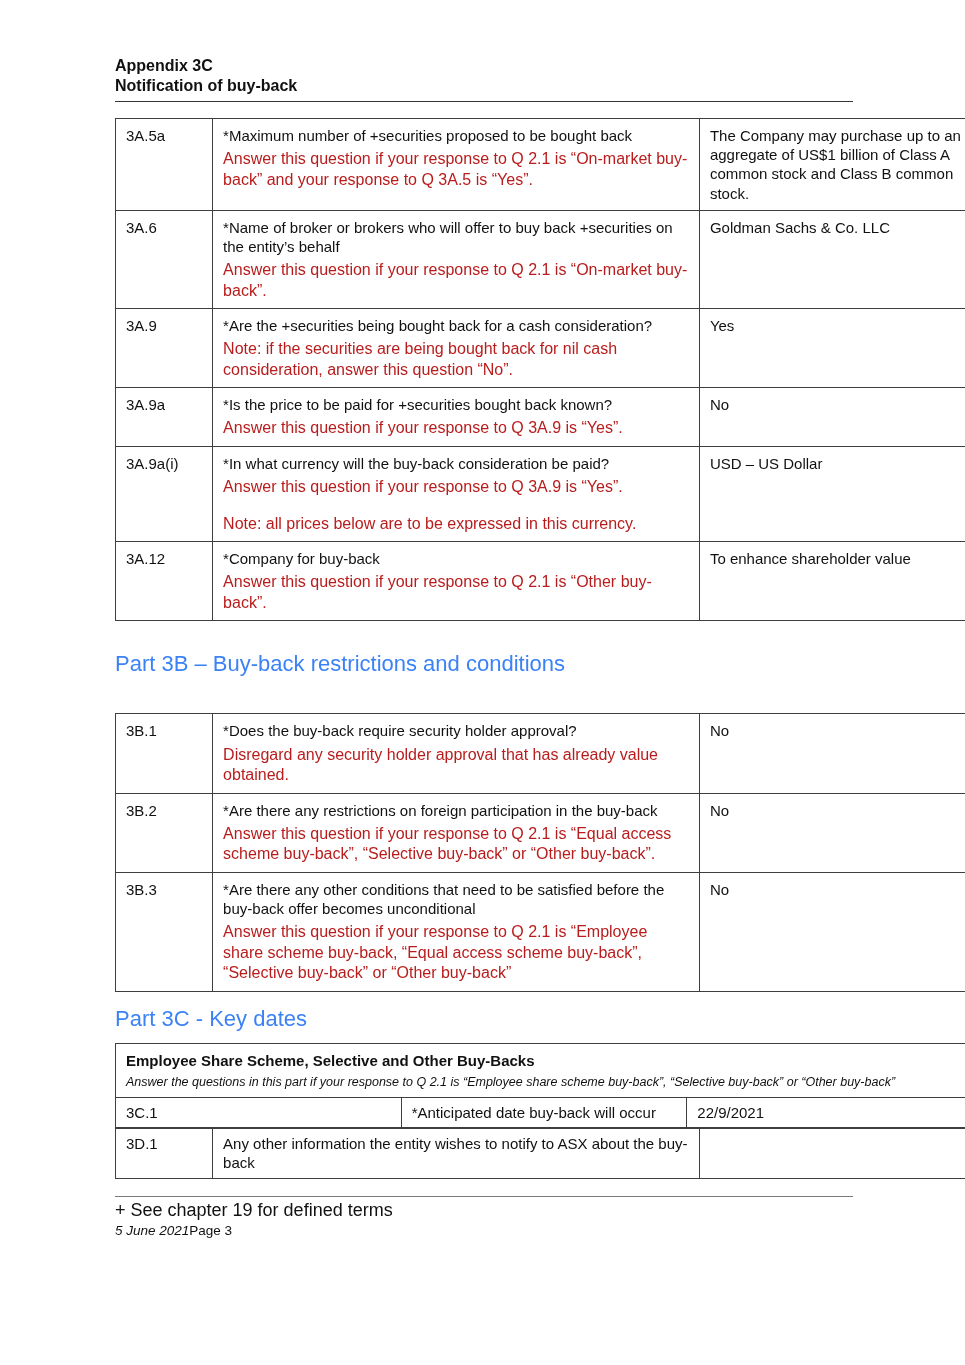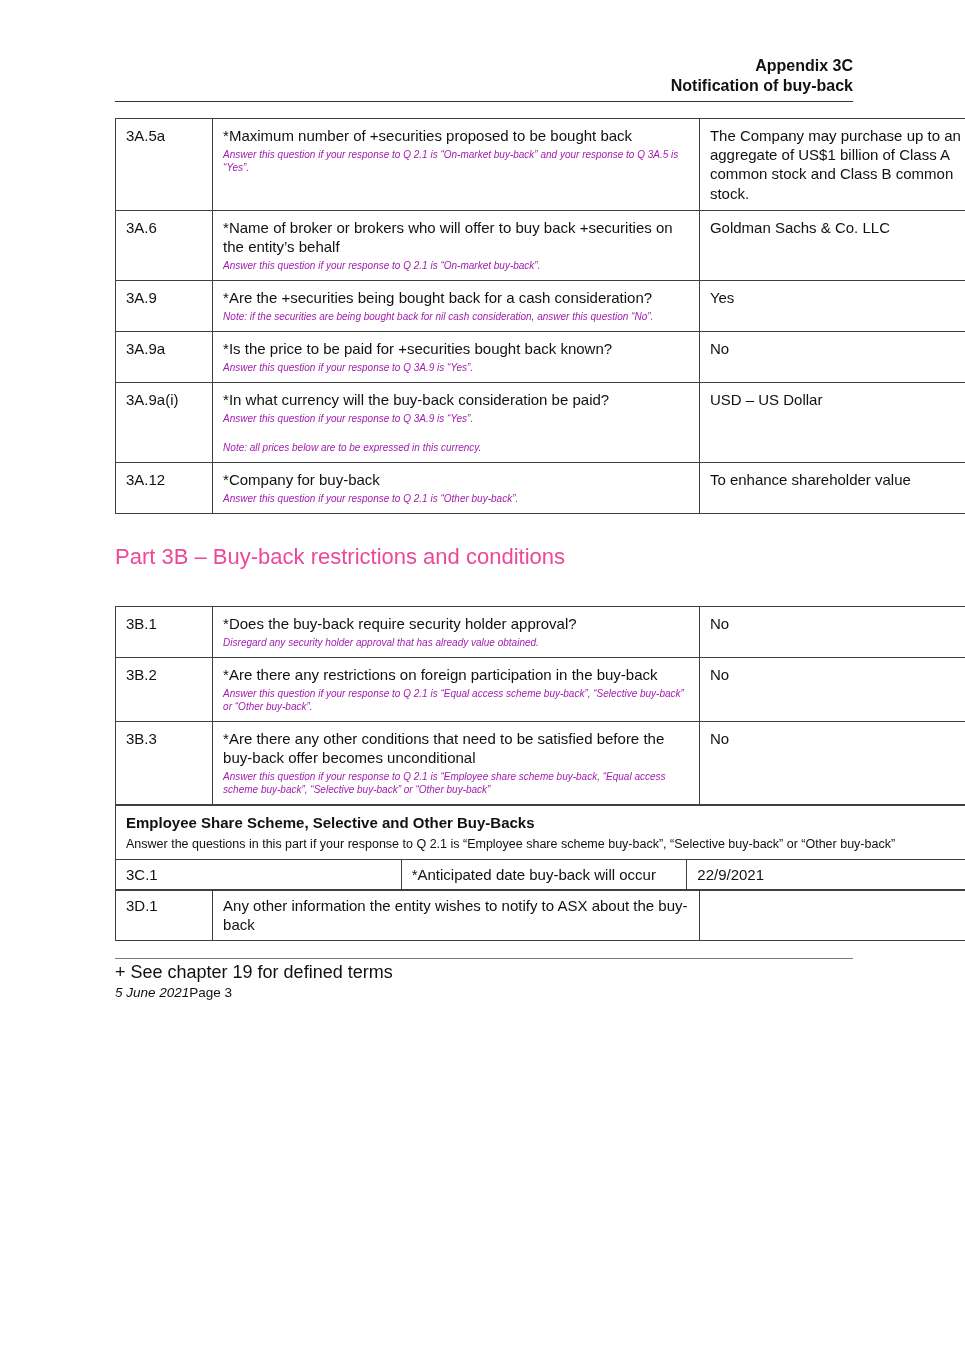--- a/index.html
+++ b/index.html
@@ -10,51 +10,51 @@
     color: #111;
     position: relative;
     overflow: hidden;
   }
   .page {
     position: absolute; top: 0; left: 0;
     width: 965px; height: 1365px;
     padding: 56px 112px 0 115px;
   }
   
-  .doc-header { text-align: right; font-weight: bold; font-size: 16px; line-height: 1.25; }
+  .doc-header { text-align: left; font-weight: bold; font-size: 16px; line-height: 1.25; }
   .header-rule { border: none; border-top: 1.2px solid #333; margin-top: 5px; }
   
   table.qa {
     border-collapse: collapse;
     table-layout: fixed;
     width: 858px;
     border: 1.5px solid #3f3f3f;
   }
   table.qa td {
     border: 1px solid #3f3f3f;
     vertical-align: top;
     padding: 7px 10px 7px 10px;
     font-size: 15px;
     line-height: 1.28;
   }
   td.cell-id { width: 80px; }
   td.cell-q  { width: 401px; padding-right: 20px; }
   td.cell-a  { width: 225px; }
-  .note { font-style: italic; font-size: 10px; line-height: 1.28; margin-top: 4px; color: #a21caf; }
+  .note { font-size: 16px; line-height: 1.28; margin-top: 4px; color: #b91c1c; }
   .note + .note { margin-top: 16px; }
   
-  .part-heading { font-size: 22px; font-weight: normal; line-height: 1.2; color: #ec4899; }
+  .part-heading { font-size: 22px; font-weight: normal; line-height: 1.2; color: #3b82f6; }
   #heading-3b { margin-top: 30px; margin-bottom: 36px; }
   #heading-3c { margin-top: 14px; margin-bottom: 11px; }
   #heading-3d { margin-top: 40px; margin-bottom: 13px; }
   #table-3a { margin-top: 16px; }
   
   td.cell-scheme-header { padding: 7px 10px 7px 10px; }
   .scheme-title { font-weight: bold; font-size: 15px; line-height: 1.28; }
-  .scheme-note { font-size: 12.5px; line-height: 1.28; margin-top: 4px; }
+  .scheme-note { font-style: italic; font-size: 12.5px; line-height: 1.28; margin-top: 4px; }
   table.qa td.slim { padding-top: 5px; padding-bottom: 5px; }
   
   .footer-rule { border: none; border-top: 1.2px solid #7a7a7a; margin-top: 17px; }
   .footer-line1 { font-size: 18px; margin-top: 3px; }
   .footer-line2 { display: flex; justify-content: flex-start; font-size: 13.5px; margin-top: 2px; }
   .footer-date { font-style: italic; }
 </style>
 </head>
 <body>
 
@@ -144,20 +144,21 @@
       <td class="cell-id">3B.3</td>
       <td class="cell-q">
         <div>*Are there any other conditions that need to be satisfied before the buy-back offer becomes unconditional</div>
         <div class="note">Answer this question if your response to Q 2.1 is “Employee share scheme buy-back, “Equal access scheme buy-back”, “Selective buy-back” or “Other buy-back”</div>
       </td>
       <td class="cell-a">No</td>
     </tr>
   </tbody>
     </table>
 
+  <h2 class="part-heading" id="heading-3c">Part 3C - Key dates</h2>
 
   <table class="qa" id="table-3c">
     <tbody>
         <tr>
       <td class="cell-scheme-header" colspan="3">
         <div class="scheme-title">Employee Share Scheme, Selective and Other Buy-Backs</div>
         <div class="scheme-note">Answer the questions in this part if your response to Q 2.1 is “Employee share scheme buy-back”, “Selective buy-back” or “Other buy-back”</div>
       </td>
     </tr>
     <tr>

